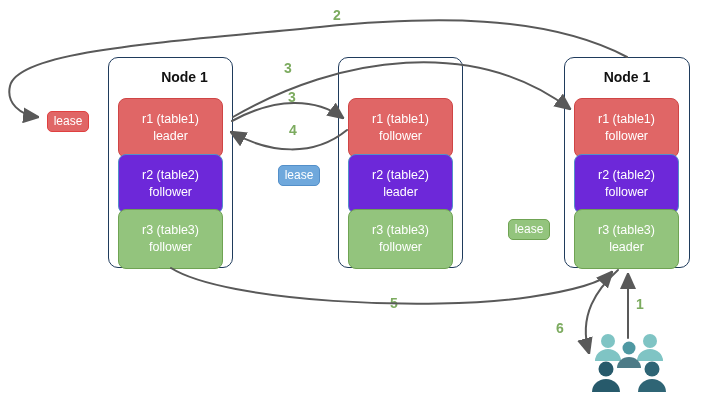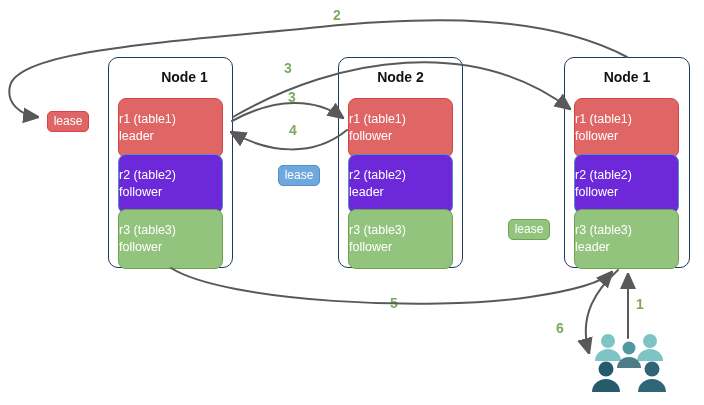--- a/index.html
+++ b/index.html
@@ -41,21 +41,21 @@
   }
   .replica {
     position: absolute;
     left: 9px;
     width: 105px;
     height: 60px;
     border-radius: 8px;
     color: #ffffff;
     font-size: 12.5px;
     line-height: 1.35;
-    text-align: left;
+    text-align: center;
     display: flex;
     flex-direction: column;
     justify-content: center;
   }
   .replica.pos1 { top: 40px; }
   .replica.pos2 { top: 96px; }
   .replica.pos3 { top: 151px; }
   .replica.red   { background: #e06666; border: 1.5px solid #cf4545; }
   .replica.blue  { background: #6d28d9; border: 1.5px solid #538fc9; }
   .replica.green { background: #93c47d; border: 1.5px solid #6fa353; }
@@ -102,21 +102,20 @@
       <span>r2 (table2)</span>
       <span>follower</span>
     </div>
     <div class="replica pos3 green">
       <span>r3 (table3)</span>
       <span>follower</span>
     </div>
   </div>
 
   <div class="node" style="left:338px;">
-    <div class="node-title">Node 2</div>
     <div class="replica pos1 red">
       <span>r1 (table1)</span>
       <span>follower</span>
     </div>
     <div class="replica pos2 blue">
       <span>r2 (table2)</span>
       <span>leader</span>
     </div>
     <div class="replica pos3 green">
       <span>r3 (table3)</span>

